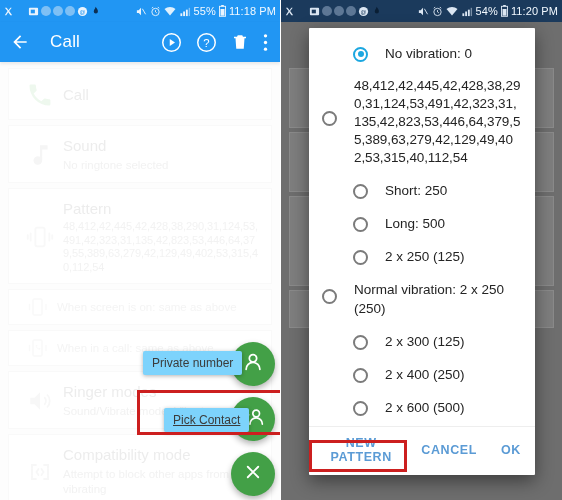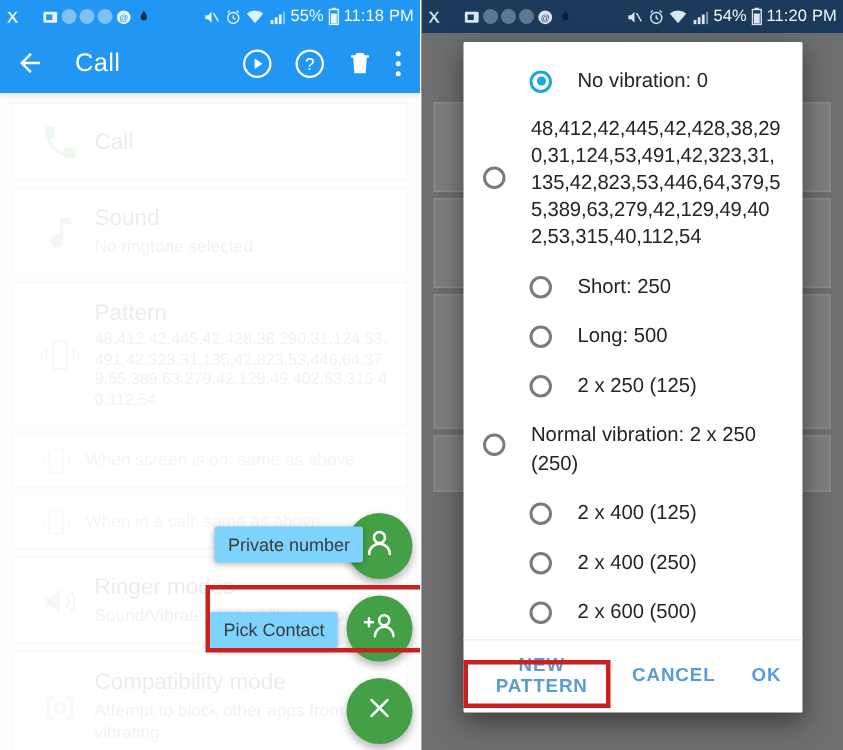--- a/index.html
+++ b/index.html
@@ -388,21 +388,21 @@
     <div class="tip" style="left:143px; top:351px;">Private number</div>
     <div class="fab" style="left:231px; top:342px;">
       <span>
         <svg width="22" height="22" viewBox="0 0 24 24">
             <circle cx="12" cy="8" r="4" fill="none" stroke="#ffffff" stroke-width="1.9"></circle>
             <path fill="none" stroke="#ffffff" stroke-width="1.9" stroke-linecap="round" d="M4.5 20a7.5 7.5 0 0115 0"></path>
           </svg>
       </span>
     </div>
 
-    <div class="tip" style="left:140px; top:408px;">Pick Contact</div>
+    <div class="tip" style="left:164px; top:408px;text-decoration:underline;">Pick Contact</div>
     <div class="fab" style="left:231px; top:397px;">
       <span>
         <svg width="23" height="22" viewBox="0 0 26 24">
             <circle cx="16" cy="8" r="3.8" fill="none" stroke="#ffffff" stroke-width="1.9"></circle>
             <path fill="none" stroke="#ffffff" stroke-width="1.9" stroke-linecap="round" d="M9 20a7 7 0 0114 0M4.5 6.5v6M1.5 9.5h6"></path>
           </svg>
       </span>
     </div>
 
     <div class="fab" style="left:231px; top:452px;">
@@ -539,21 +539,21 @@
           <span class="opt-label">2 x 250 (125)</span>
         </div>
 
         <div class="opt">
           <span class="radio" style="margin-top:9px;"></span>
           <span class="opt-label">Normal vibration: 2 x 250 (250)</span>
         </div>
 
         <div class="opt center">
           <span class="radio"></span>
-          <span class="opt-label">2 x 400 (125)</span>
+          <span class="opt-label">2 x 300 (125)</span>
         </div>
 
         <div class="opt center">
           <span class="radio"></span>
           <span class="opt-label">2 x 400 (250)</span>
         </div>
 
         <div class="opt center">
           <span class="radio"></span>
           <span class="opt-label">2 x 600 (500)</span>

